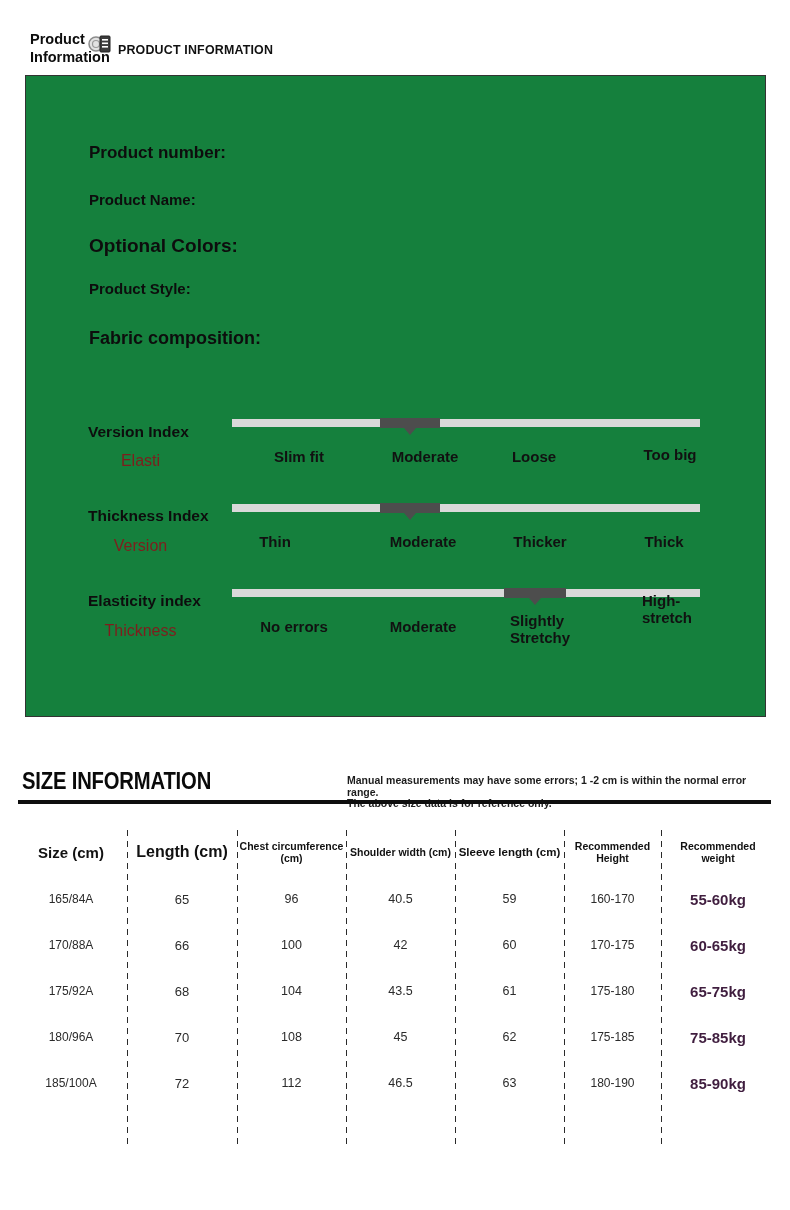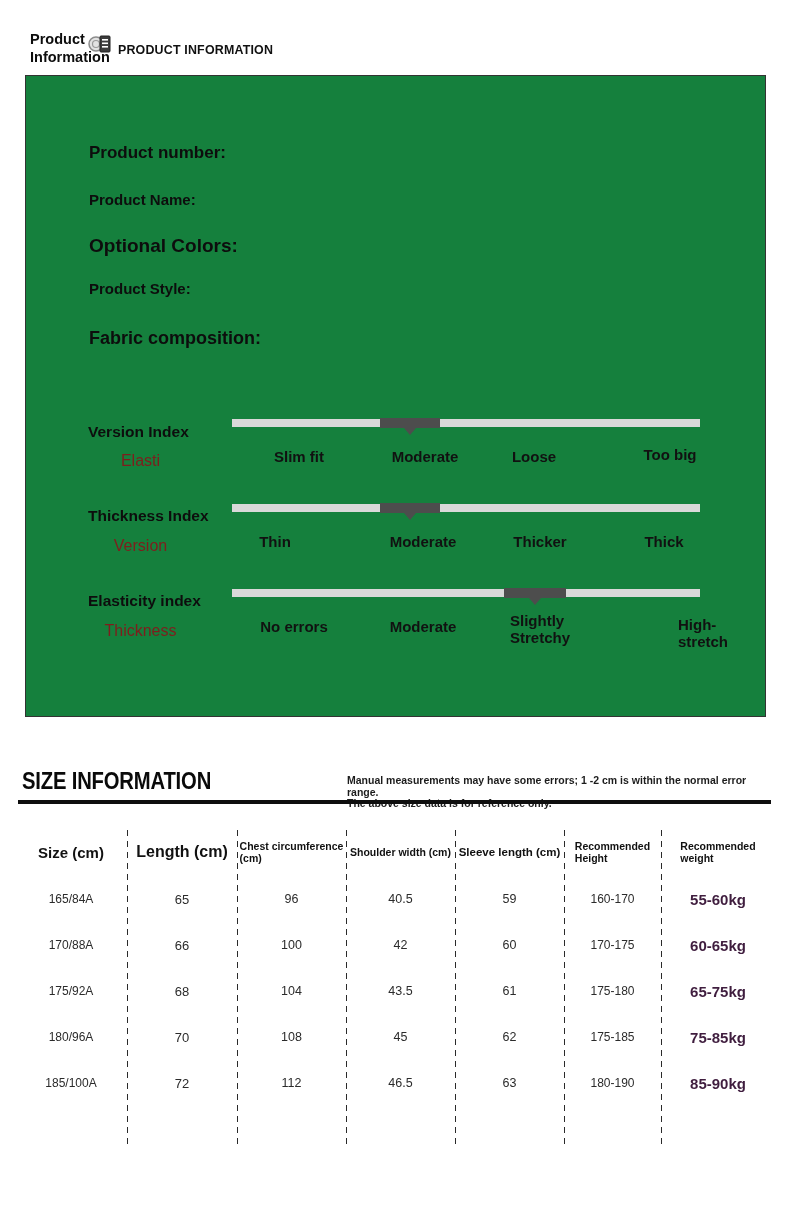--- a/index.html
+++ b/index.html
@@ -30,21 +30,21 @@
   .rule{left:18px;top:800px;width:753px;height:3.5px;background:#0e0e0e;}
 
   .size-table{left:15px;top:828px;width:760px;display:grid;
     grid-template-columns:112px 110px 109px 109px 109px 97px 114px;
     grid-template-rows:48px repeat(5,46px);}
   .cell{display:flex;align-items:center;justify-content:center;text-align:center;}
   .h-c0{font-size:15px;font-weight:bold;}
   .h-c1{font-size:16px;font-weight:bold;}
   .h-sm{font-size:10.5px;font-weight:bold;}
   .h-c4{font-size:11.5px;font-weight:bold;}
-  .wrap2{white-space:pre-line;text-align:left;line-height:12.5px;}
+  .wrap2{white-space:pre-line;text-align:center;line-height:12.5px;}
   .d-c0{font-size:12px;color:#2b2b2b;}
   .d-c1{font-size:13px;color:#2b2b2b;}
   .d-num{font-size:12.5px;color:#2b2b2b;}
   .d-h{font-size:12px;color:#2b2b2b;}
   .d-w{font-size:15px;font-weight:bold;color:#3f1d3e;}
 
   .vdash{position:absolute;top:830px;height:318px;width:1px;
     background:repeating-linear-gradient(to bottom,#2a2a2a 0 6px,transparent 6px 11px);}
 </style>
 </head>
@@ -98,21 +98,21 @@
 <span class="opt" style="left:664px;top:533px;">Thick</span>
 
 <div class="abs idx-title" style="left:88px;top:592px;">Elasticity index</div>
 <div class="abs idx-sub" style="left:88px;top:622px;">Thickness</div>
 <div class="abs track" style="left:232px;top:589px;">
   <div class="seg" style="left:272px;width:62px;"></div>
 </div>
 <span class="opt" style="left:294px;top:618px;">No errors</span>
 <span class="opt" style="left:423px;top:618px;">Moderate</span>
 <span class="opt opt-wrap" style="left:541px;top:612px;width:62px;">Slightly Stretchy</span>
-<span class="opt opt-wrap" style="left:667px;top:616px;width:50px;margin-left:36px;">High-stretch</span>
+<span class="opt opt-wrap" style="left:667px;top:592px;width:50px;">High-stretch</span>
 
 <div class="abs size-title" style="left:22px;top:768px;">SIZE INFORMATION</div>
 
 <div class="abs size-note" style="left:347px;top:775px;">
   <div>Manual measurements may have some errors; 1 -2 cm is within the normal error range.</div>
   <div>The above size data is for reference only.</div>
 </div>
 
 <div class="abs rule"></div>
 

